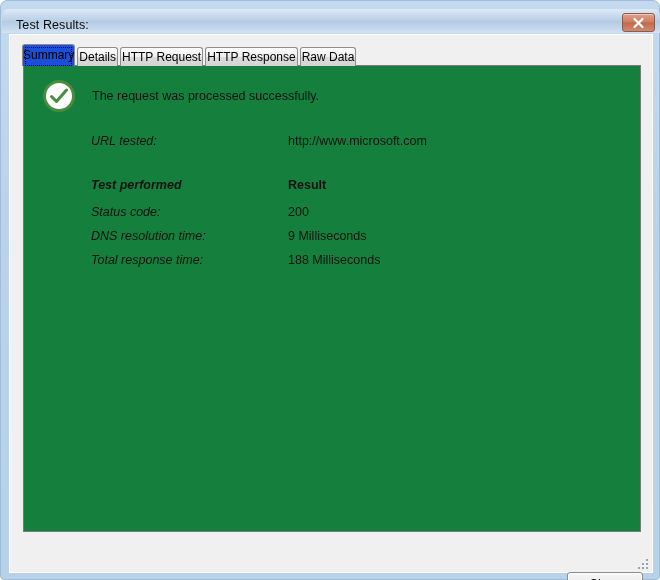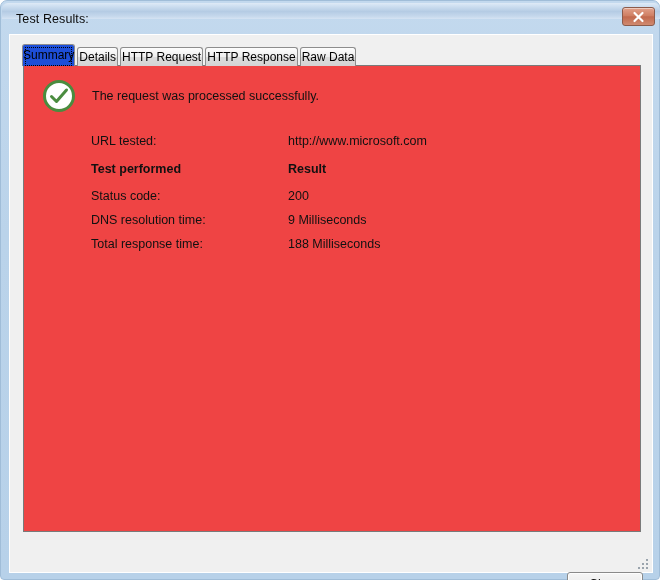--- a/index.html
+++ b/index.html
@@ -31,23 +31,23 @@
     width: 644px;
     height: 539px;
     background: #f0f0f0;
     border: 1px solid #ffffff;
     box-sizing: border-box;
   }
 
   
   .titlebar {
     position: absolute;
-    left: 1px; top: 2px;
+    left: 1px; top: 8px;
     width: 658px;
-    height: 16px;
+    height: 24px;
     box-sizing: border-box;
     border-radius: 6px 6px 0 0;
     background: linear-gradient(180deg,
         #dfeaf6 0%,
         #cfe0f1 18%,
         #b9cfe6 48%,
         #b4cbe4 52%,
         #c5d8ec 82%,
         #d5e3f3 100%);
   }
@@ -119,21 +119,21 @@
   }
 
   
   .tabpanel {
     position: absolute;
     left: 13px;
     top: 30px;
     width: 618px;
     height: 467px;
     box-sizing: border-box;
-    background: #ef4444;
+    background: #15803d;
     border: 1px solid #7a7a7a;
     z-index: 2;
   }
 
   
   .success-row {
     position: absolute;
     left: 18px;
     top: 13px;
     display: flex;
@@ -149,23 +149,23 @@
 
   
   .info {
     position: absolute;
     left: 67px;
     top: 68px;
     font-size: 12.5px;
     color: #111;
   }
   .row { display: flex; height: 24px; align-items: flex-start; }
-  .row .k { width: 197px; white-space: nowrap; }
+  .row .k { width: 197px; white-space: nowrap; font-style: italic; }
   .row .v { white-space: nowrap; }
-  .row.header { margin-top: 4px; height: 27px; }
+  .row.header { margin-top: 20px; height: 27px; }
   .row.header .k, .row.header .v { font-weight: bold; }
 
   
   .close-push {
     position: absolute;
     left: 557px;
     top: 537px;
     width: 76px;
     height: 24px;
     box-sizing: border-box;

